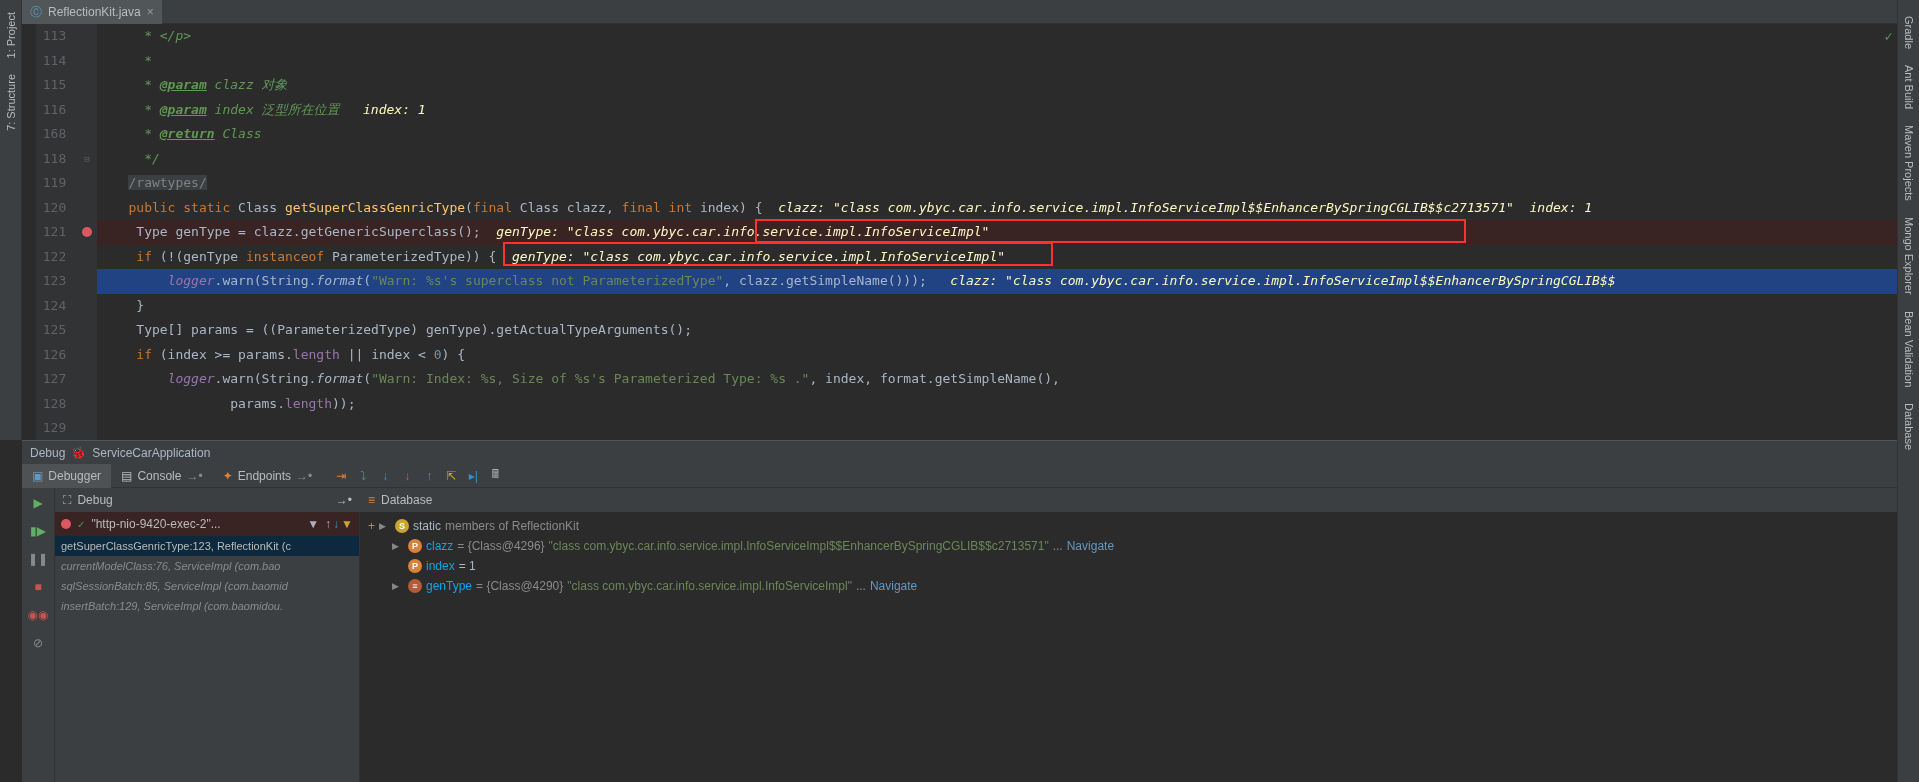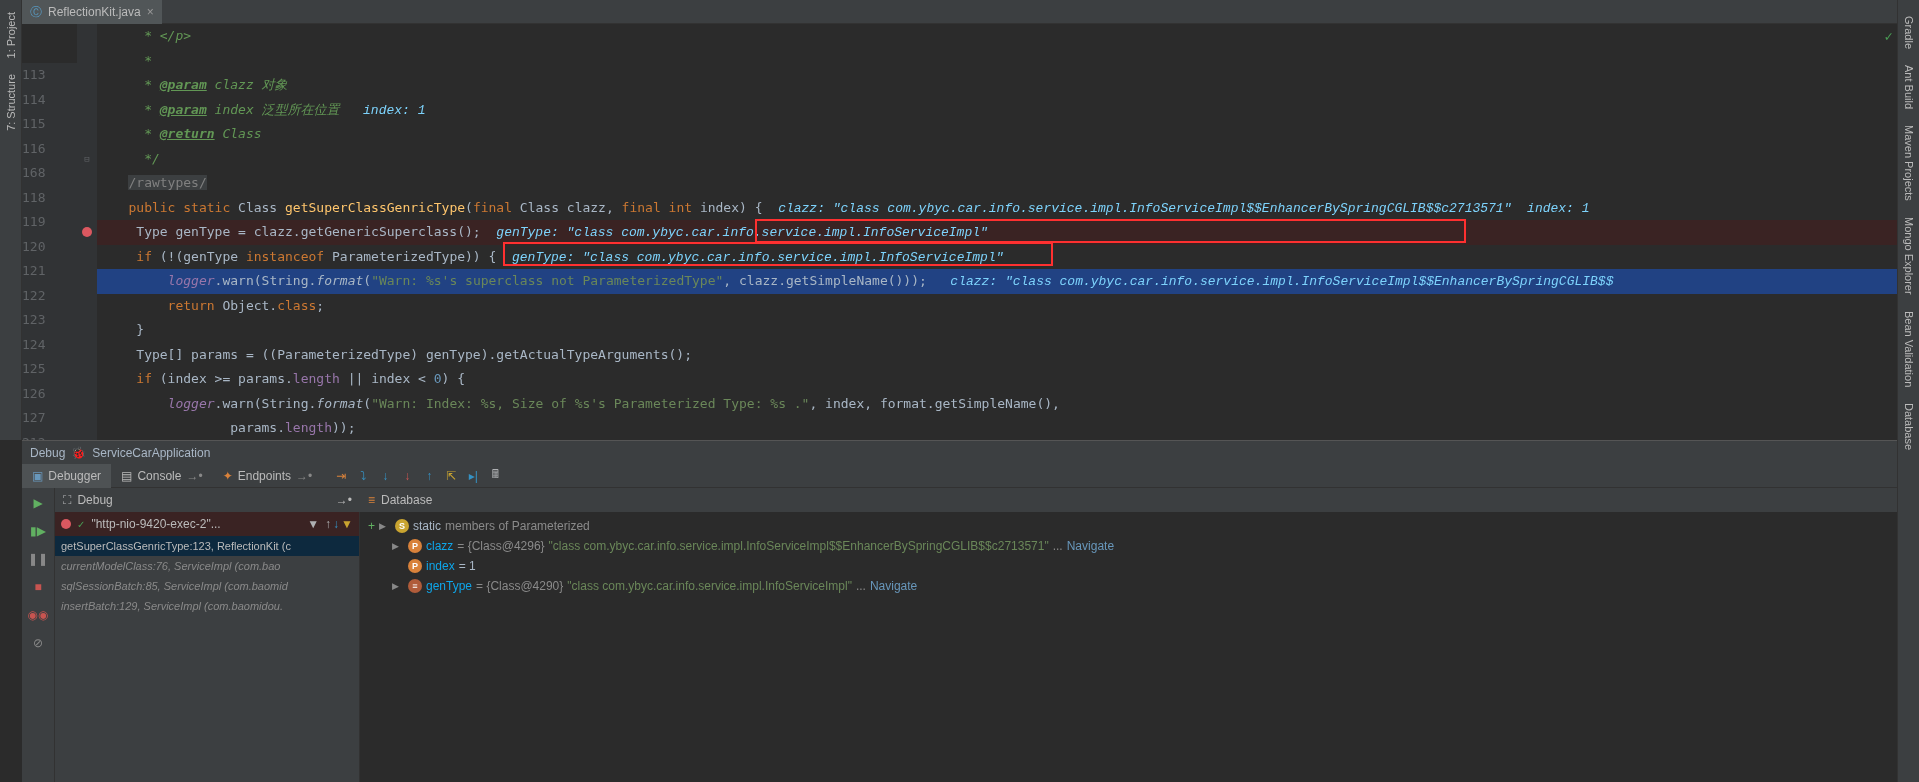--- a/index.html
+++ b/index.html
@@ -6,34 +6,34 @@
 body { font-family:'Segoe UI',sans-serif; font-size:12px; background:#2b2b2b; color:#a9b7c6; width:1919px; height:782px; overflow:hidden; position:relative; }
 .left-tool { position:absolute; left:0; top:0; width:22px; height:440px; background:#3c3f41; border-right:1px solid #323232; display:flex; flex-direction:column; align-items:center; padding-top:4px; }
 .left-tool span { writing-mode:vertical-rl; transform:rotate(180deg); color:#bbb; font-size:11px; margin:8px 0; cursor:pointer; }
 .right-tool { position:absolute; right:0; top:0; width:22px; height:782px; background:#3c3f41; border-left:1px solid #323232; display:flex; flex-direction:column; align-items:center; padding-top:8px; }
 .right-tool span { writing-mode:vertical-rl; color:#bbb; font-size:11px; margin:8px 0; cursor:pointer; }
 .tab-bar { position:absolute; left:22px; top:0; right:22px; height:24px; background:#3c3f41; border-bottom:1px solid #323232; display:flex; }
 .tab { height:24px; background:#515658; padding:0 8px; display:flex; align-items:center; gap:6px; }
 .tab .fname { color:#bbb; }
 .tab .close { color:#999; cursor:pointer; }
 .editor { position:absolute; left:22px; top:24px; right:22px; bottom:342px; overflow:hidden; background:#2b2b2b; font-family:'Consolas','Monaco',monospace; font-size:13px; }
-.gutter { position:absolute; left:0; top:0; width:55px; background:#313335; height:100%; text-align:left; color:#606366; padding-right:18px;margin-top:39px; }
+.gutter { position:absolute; left:14px; top:0; width:55px; background:#313335; height:100%; text-align:center; color:#606366; padding-right:18px; }
 .gutter div { height:24.5px; line-height:24.5px; }
 .icons { position:absolute; left:55px; top:0; width:20px; height:100%; background:#313335; }
 .icons div { height:24.5px; display:flex; align-items:center; justify-content:center; }
 .code { position:absolute; left:75px; top:0; right:0; }
 .code .line { height:24.5px; line-height:24.5px; white-space:pre; padding-left:8px; }
 .line.bp { background:#3a2323; }
 .line.hl { background:#214283; }
 .k-orange { color:#cc7832; }
 .k-doc { color:#629755; font-style:italic; }
 .k-comment { color:#808080; }
 .k-yellow { color:#ffc66d; }
 .k-str { color:#6a8759; }
-.k-hint { color:#7dd3fc; font-style:italic;font-family:Liberation Mono, monospace; }
+.k-hint { color:#fef9c3; font-style:italic; }
 .k-var { color:#9876aa;text-align:right; }
 .red-box1 { position:absolute; border:2px solid #ff3030; left:733px; top:195px; width:711px; height:24px; z-index:10; }
 .red-box2 { position:absolute; border:2px solid #ff3030; left:481px; top:218px; width:550px; height:24px; z-index:10; }
 .bp-icon { width:10px; height:10px; background:#db5860; border-radius:50%; }
 .fold { color:#606366; font-size:9px; }
 .check { color:#499c54; font-size:14px; }
 .debug-hdr { position:absolute; left:22px; right:22px; bottom:318px; height:24px; background:#3c3f41; border-top:1px solid #555; display:flex; align-items:center; padding:0 8px; gap:6px; }
 .debug-tabs { position:absolute; left:22px; right:22px; bottom:294px; height:24px; background:#3c3f41; display:flex; align-items:center; border-bottom:1px solid #323232; }
 .dtab { padding:0 10px; height:24px; display:flex; align-items:center; gap:5px; color:#bbb; cursor:pointer; }
 .dtab.active { background:#4e5254; }
@@ -100,21 +100,21 @@
       <div>118</div>
       <div>119</div>
       <div>120</div>
       <div>121</div>
       <div>122</div>
       <div>123</div>
       <div>124</div>
       <div>125</div>
       <div>126</div>
       <div>127</div>
-      <div>212</div>
+      <div>128</div>
       <div>129</div>
   </div>
   <div class="icons">
     <div></div>
       <div></div>
       <div></div>
       <div></div>
       <div></div>
     <div>
         <span class="fold">⊟</span>
@@ -138,21 +138,20 @@
     <div class="line">    <span class="k-doc"> *</span></div>
     <div class="line">    <span class="k-doc"> * </span><span class="k-doc" style="text-decoration:underline;font-weight:bold">@param</span><span class="k-doc"> clazz 对象</span></div>
     <div class="line">    <span class="k-doc"> * </span><span class="k-doc" style="text-decoration:underline;font-weight:bold">@param</span><span class="k-doc"> index 泛型所在位置   </span><span class="k-hint">index: 1</span></div>
     <div class="line">    <span class="k-doc"> * </span><span class="k-doc" style="text-decoration:underline;font-weight:bold">@return</span><span class="k-doc"> Class</span></div>
     <div class="line">    <span class="k-doc"> */</span></div>
     <div class="line">   <span class="k-comment" style="background:#3c3f41">/rawtypes/</span></div>
     <div class="line">   <span class="k-orange">public static </span><span>Class </span><span class="k-yellow">getSuperClassGenricType</span><span>(</span><span class="k-orange">final </span><span>Class clazz, </span><span class="k-orange">final int </span><span>index) {  </span><span class="k-hint">clazz: "class com.ybyc.car.info.service.impl.InfoServiceImpl$$EnhancerBySpringCGLIB$$c2713571"  index: 1</span></div>
     <div class="line bp"><span>    Type genType = clazz.getGenericSuperclass();  </span><span class="k-hint">genType: "class com.ybyc.car.info.service.impl.InfoServiceImpl"</span></div>
     <div class="line"><span class="k-orange">    if </span><span>(!(genType </span><span class="k-orange">instanceof </span><span>ParameterizedType)) {  </span><span class="k-hint">genType: "class com.ybyc.car.info.service.impl.InfoServiceImpl"</span></div>
     <div class="line hl"><span>        </span><span class="k-var" style="font-style:italic">logger</span><span>.warn(String.</span><span style="font-style:italic">format</span><span>(</span><span class="k-str">"Warn: %s's superclass not ParameterizedType"</span><span>, clazz.getSimpleName()));   </span><span class="k-hint">clazz: "class com.ybyc.car.info.service.impl.InfoServiceImpl$$EnhancerBySpringCGLIB$$</span></div>
-    <div class="line"><span class="k-orange">        return </span><span>Object.</span><span class="k-orange">class</span><span>;</span></div>
     <div class="line"><span>    }</span></div>
     <div class="line"><span>    Type[] params = ((ParameterizedType) genType).getActualTypeArguments();</span></div>
     <div class="line"><span class="k-orange">    if </span><span>(index &gt;= params.</span><span class="k-var">length </span><span>|| index &lt; </span><span style="color:#6897bb">0</span><span>) {</span></div>
     <div class="line"><span>        </span><span class="k-var" style="font-style:italic">logger</span><span>.warn(String.</span><span style="font-style:italic">format</span><span>(</span><span class="k-str">"Warn: Index: %s, Size of %s's Parameterized Type: %s ."</span><span>, index, format.getSimpleName(),</span></div>
     <div class="line"><span>                params.</span><span class="k-var">length</span><span>));</span></div>
   </div>
   <div class="red-box1"></div>
   <div class="red-box2"></div>
   <div style="position:absolute;right:4px;top:4px"><span class="check">✓</span></div>
 </div>
@@ -235,21 +234,21 @@
   </div>
 </div>
 
 <div class="vars">
 
   <div class="var-row">
     <span style="color:#61b061">+</span>
     <span class="arrow">▶</span>
       <span class="badge s">S</span>
     <span>static</span>
-      <span class="var-val"> members of Parameterized</span>
+      <span class="var-val"> members of ReflectionKit</span>
   </div>
   <div class="var-row">
     <span class="spacer"></span>
       <span class="arrow">▶</span>
       <span class="badge p">P</span>
     <span class="var-name">clazz</span>
       <span class="var-val"> = {Class@4296} </span>
       <span class="var-str">"class com.ybyc.car.info.service.impl.InfoServiceImpl$$EnhancerBySpringCGLIB$$c2713571"</span>
       <span class="var-val">... </span>
       <span class="nav-link">Navigate</span>

